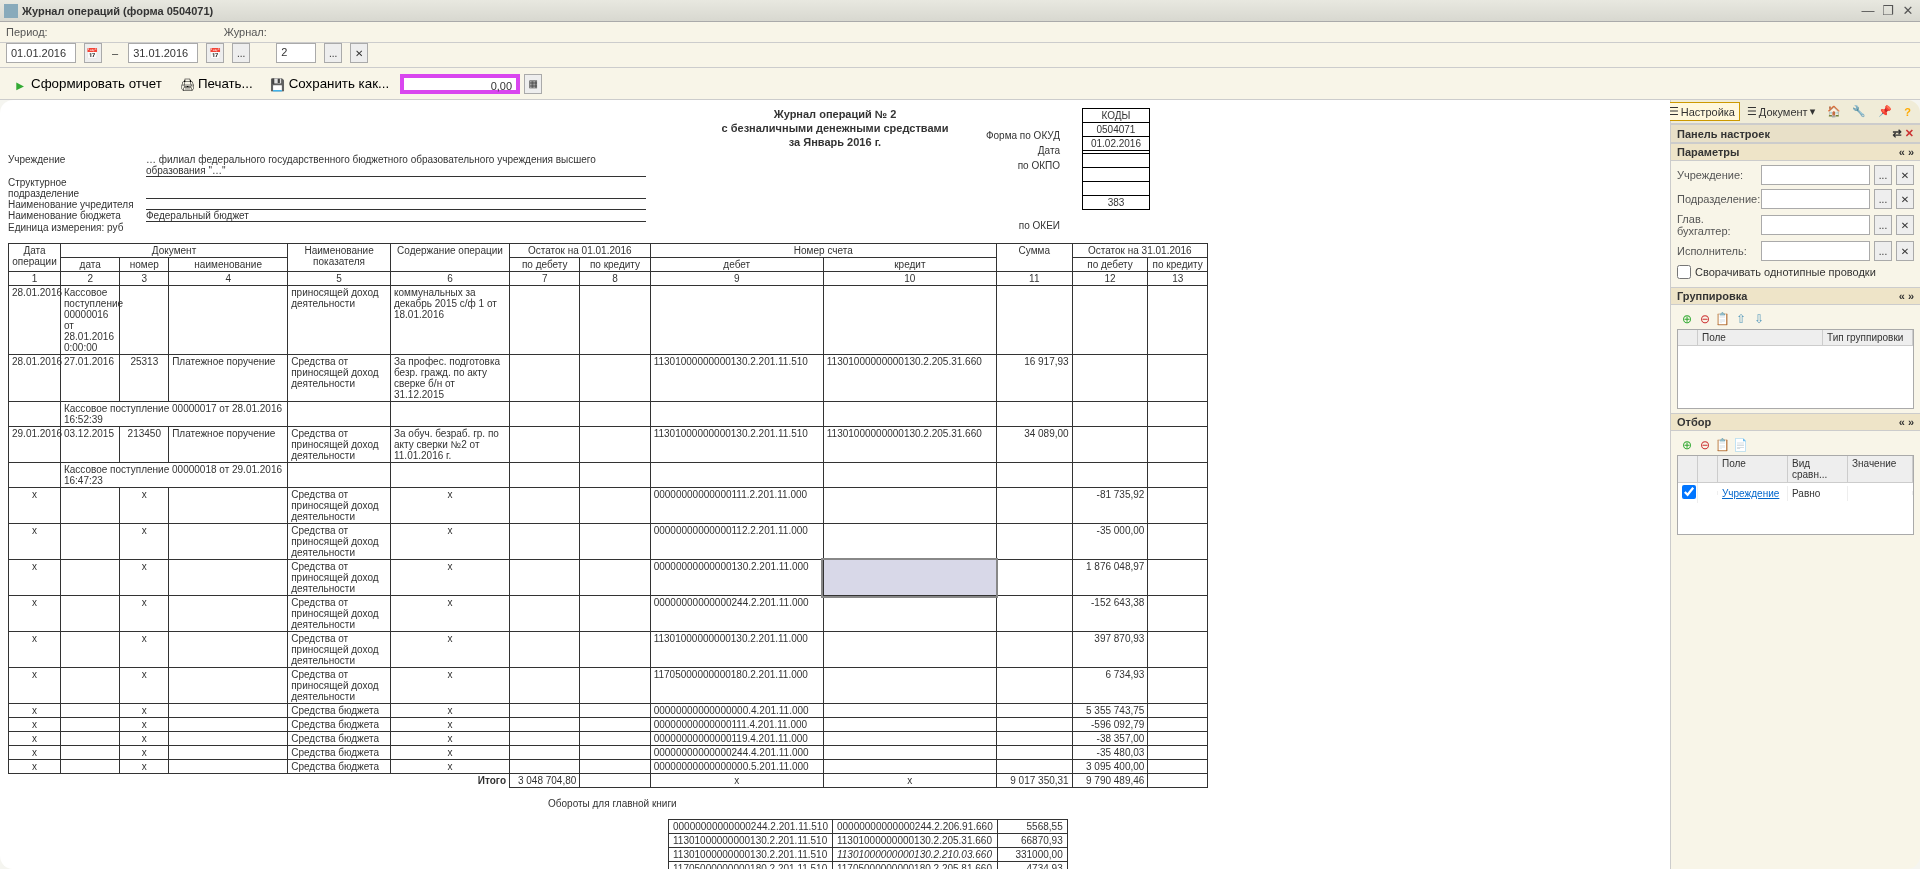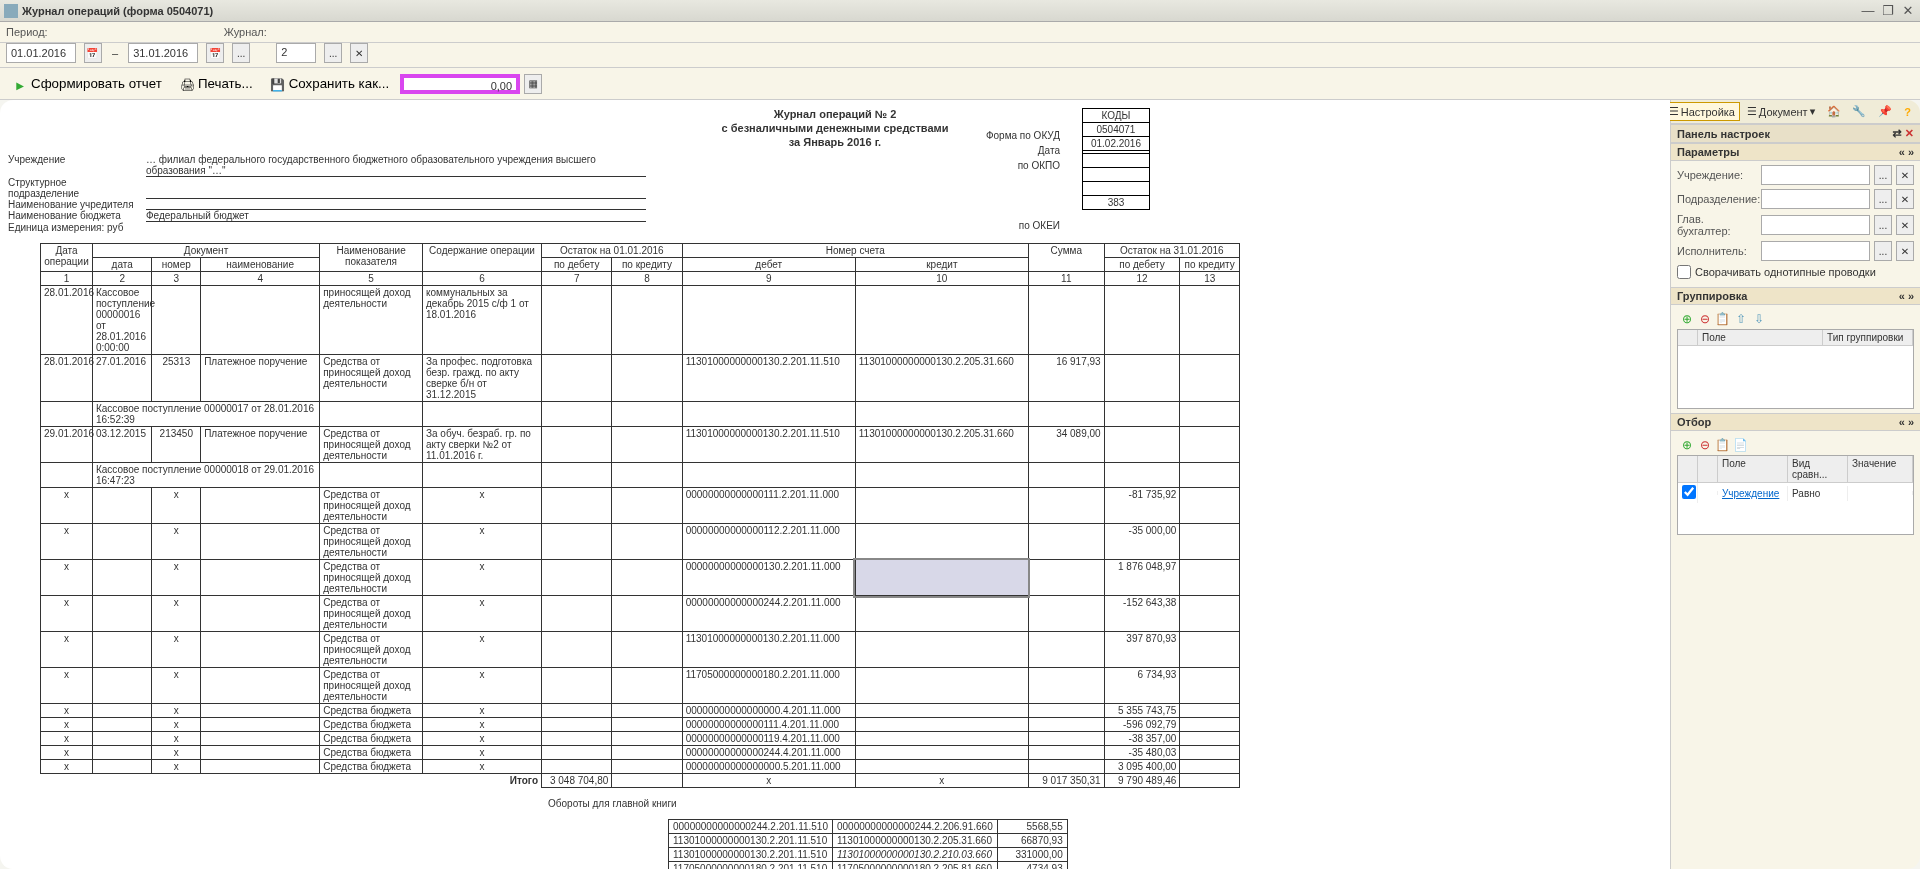--- a/index.html
+++ b/index.html
@@ -27,21 +27,21 @@
 .report-area { flex: 1; background: #fff; overflow: auto; padding: 8px; position: relative; }
 .report-header { text-align: center; font-weight: bold; margin-bottom: 2px; }
 .codes-box { position: absolute; right: 520px; top: 8px; }
 .codes-table { border-collapse: collapse; font-size: 10px; }
 .codes-table td { border: 1px solid #000; padding: 1px 8px; text-align: center; }
 .codes-labels { position: absolute; right: 610px; top: 28px; text-align: right; font-size: 10px; line-height: 15px; }
 .info-block { font-size: 10px; margin-top: 6px; }
 .info-row { display: flex; gap: 8px; }
 .info-label { width: 130px; }
 .info-value { flex: 1; border-bottom: 1px solid #333; max-width: 500px; }
-.main-table { border-collapse: collapse; font-size: 10px; margin-top: 10px; table-layout: fixed; width: 1200px; margin-left: 32px; }
+.main-table { border-collapse: collapse; font-size: 10px; margin-top: 10px; table-layout: fixed; width: 1200px; }
 .main-table th, .main-table td { border: 1px solid #333; padding: 1px 3px; vertical-align: top; }
 .main-table th { text-align: center; font-weight: normal; background: #fff; }
 .main-table td { background: #fff; }
 .num-col { text-align: center; }
 .sum-col { text-align: right; }
 .sel-cell { background: #d8d8e8 !important; outline: 2px solid #888; }
 .book-table { border-collapse: collapse; font-size: 10px; margin-top: 10px; margin-left: 660px; }
 .book-table td { border: 1px solid #333; padding: 1px 4px; }
 .panel-toolbar { background: #f0ecd8; border-bottom: 1px solid #ccc; padding: 2px 4px; display: flex; align-items: center; gap: 2px; justify-content: flex-end; }
 .panel-toolbar .tb-item { padding: 2px 4px; cursor: pointer; border: 1px solid transparent; display: inline-flex; align-items: center; gap: 2px; }

